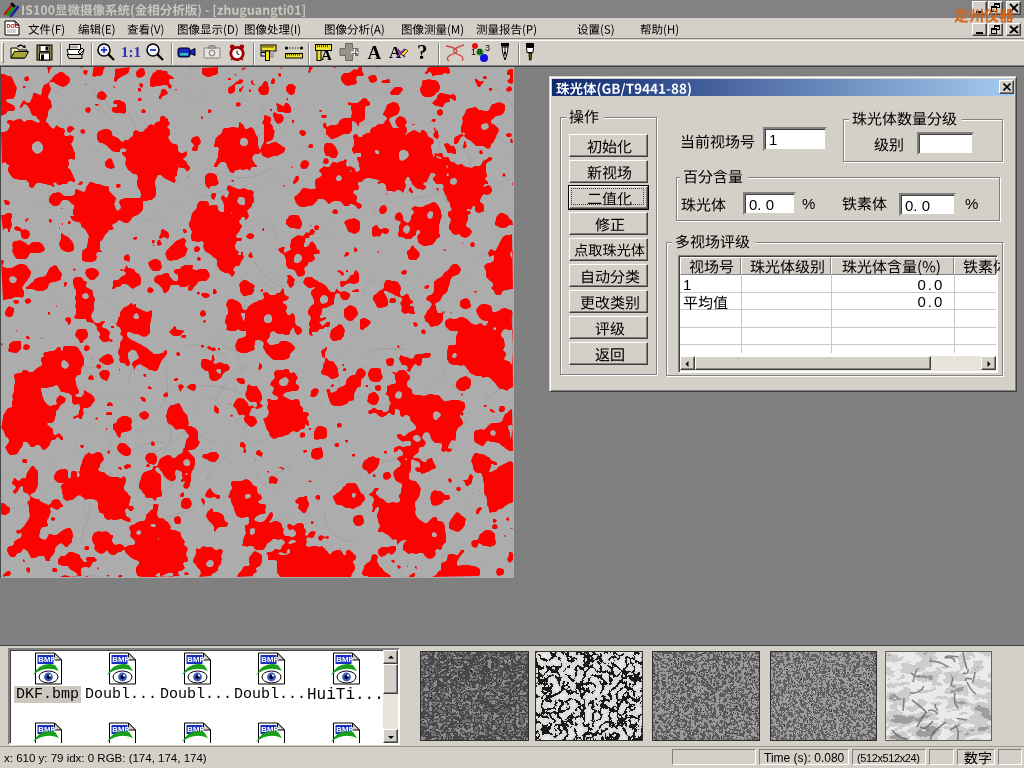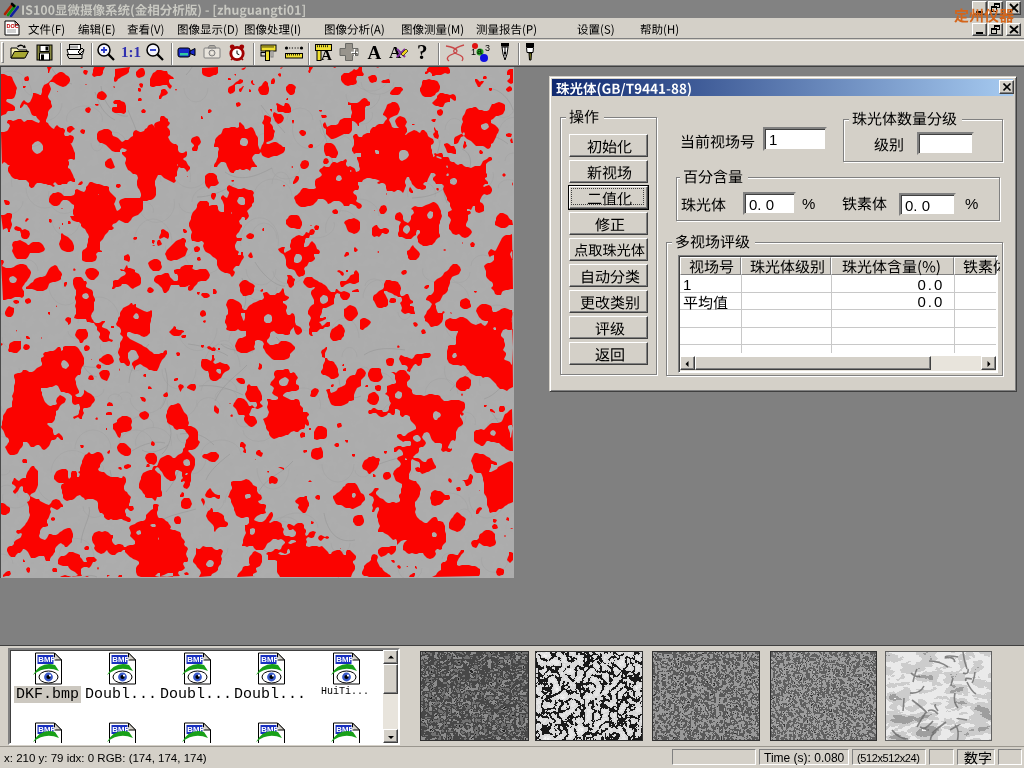--- a/index.html
+++ b/index.html
@@ -417,21 +417,21 @@
 <path d="M5.5 1 h19 l7 7 v24 h-26 z" fill="#fff" stroke="#000"></path>
 <path d="M24.5 1 l7 7 h-7 z" fill="#d4d0c8" stroke="#000"></path>
 <rect x="7.5" y="3" width="16" height="9" fill="#1830c0"></rect>
 <text x="8.3" y="10.3" font-size="7.8" font-weight="bold" fill="#fff" font-family="Liberation Sans">BMP</text>
 <path d="M3 23 q12 -10 26 -4 l-4 -6 q-14 -4 -22 10z" fill="#18a018"></path>
 <ellipse cx="18.5" cy="25" rx="9.5" ry="6" fill="#fff" stroke="#000"></ellipse>
 <circle cx="18.5" cy="25" r="4.4" fill="#3858c8"></circle>
 <circle cx="18.5" cy="25" r="2.1" fill="#000"></circle>
 <circle cx="20" cy="23.6" r="1.1" fill="#fff"></circle>
 </svg>
-<div class="ab" style="left:307px;top:686px;width:76px;height:17px;font-family:'Liberation Mono',monospace;font-size:10px;text-align:center;white-space:nowrap">HuiTi...</div>
+<div class="ab" style="left:307px;top:686px;width:76px;height:17px;font-family:'Liberation Mono',monospace;font-size:16px;text-align:center;white-space:nowrap">HuiTi...</div>
 <div class="ab" style="left:0;top:722px;width:390px;height:21px;overflow:hidden">
     <svg style="position:absolute;left:30px;top:0" width="34" height="33">
 <path d="M5.5 1 h19 l7 7 v24 h-26 z" fill="#fff" stroke="#000"></path>
 <path d="M24.5 1 l7 7 h-7 z" fill="#d4d0c8" stroke="#000"></path>
 <rect x="7.5" y="3" width="16" height="9" fill="#1830c0"></rect>
 <text x="8.3" y="10.3" font-size="7.8" font-weight="bold" fill="#fff" font-family="Liberation Sans">BMP</text>
 <path d="M3 20 q12 -10 26 -4 l-4 -6 q-14 -4 -22 10z" fill="#18a018"></path>
     </svg>
     <svg style="position:absolute;left:104px;top:0" width="34" height="33">
 <path d="M5.5 1 h19 l7 7 v24 h-26 z" fill="#fff" stroke="#000"></path>
@@ -536,21 +536,21 @@
         <feFuncB type="discrete" tableValues="0.92 0.8 0.62 0.95"></feFuncB>
       </feComponentTransfer>
 </filter>
 <rect width="107" height="90" filter="url(#t55)"></rect>
 <rect x="0.5" y="0.5" width="106" height="89" fill="none" stroke="#606060"></rect>
   </svg>
 <svg class="ab" style="left:885px;top:651px" width="107" height="90">
     <path fill="none" stroke="#6a6a6a" stroke-opacity="0.8" stroke-width="1.6" d="M82 69 Q72 67 72 68M44 10 Q55 10 63 16M47 82 Q53 77 61 71M70 11 Q69 5 60 7M70 74 Q75 78 72 92M73 6 Q63 4 60 6M82 31 Q86 40 91 43M28 31 Q30 22 32 18M7 79 Q14 88 23 88M44 79 Q42 79 35 76M70 42 Q68 51 73 57M66 35 Q66 34 68 27M42 62 Q39 58 27 49M82 18 Q79 10 78 1M51 81 Q44 85 46 91M65 79 Q75 73 75 74M83 18 Q84 24 78 22M19 47 Q19 50 18 60M87 28 Q79 26 81 30M38 78 Q43 76 48 70M87 32 Q89 29 90 21M53 60 Q48 53 51 54M26 22 Q31 27 35 25M39 35 Q35 43 25 42M41 61 Q34 72 32 76M53 63 Q48 57 43 60"></path>
   </svg>
 <div class="ab" style="left:0;top:746px;width:1024px;height:22px;background:#d4d0c8;border-top:1px solid #9a968e"></div>
-<div class="ab" style="left:4px;top:752px;font-size:11.5px;white-space:nowrap">x: 210 y: 79 idx: 0 RGB: (174, 174, 174)</div>
+<div class="ab" style="left:4px;top:752px;font-size:11.5px;white-space:nowrap">x: 610 y: 79 idx: 0 RGB: (174, 174, 174)</div>
 <div class="ab" style="left:672px;top:749px;width:84px;height:16px;border:1px solid;border-color:#808080 #fff #fff #808080;font-size:12px;padding:1px 0 0 4px;white-space:nowrap"></div>
 <div class="ab" style="left:759px;top:749px;width:90px;height:16px;border:1px solid;border-color:#808080 #fff #fff #808080;font-size:12px;padding:1px 0 0 4px;white-space:nowrap">Time (s): 0.080</div>
 <div class="ab" style="left:852px;top:749px;width:74px;height:16px;border:1px solid;border-color:#808080 #fff #fff #808080;font-size:12px;padding:1px 0 0 4px;white-space:nowrap"><span style="font-size:11px;letter-spacing:-0.4px">(512x512x24)</span></div>
 <div class="ab" style="left:929px;top:749px;width:25px;height:16px;border:1px solid;border-color:#808080 #fff #fff #808080;font-size:12px;padding:1px 0 0 4px;white-space:nowrap"></div>
 <div class="ab" style="left:957px;top:749px;width:38px;height:16px;border:1px solid;border-color:#808080 #fff #fff #808080;font-size:12px;padding:1px 0 0 4px;white-space:nowrap"></div>
 <svg style="position:absolute;left:963px;top:749px" width="34" height="18">
     <path fill="#000" d="M7.1 2.8C6.9 3.3 6.4 4.2 6.1 4.6L6.8 5.0C7.2 4.5 7.6 3.8 8.0 3.2L7.1 2.8ZM2.2 3.2C2.5 3.8 2.9 4.5 3.0 5.0L3.9 4.7C3.7 4.2 3.4 3.4 2.9 2.9L2.2 3.2ZM9.8 2.5C9.4 5.0 8.7 7.4 7.5 8.8C7.7 9.0 8.2 9.4 8.4 9.5C8.7 9.0 9.1 8.4 9.4 7.8C9.7 9.2 10.1 10.5 10.6 11.7C9.9 12.8 9.0 13.6 7.8 14.2C7.4 13.9 6.8 13.6 6.2 13.2C6.7 12.6 7.0 11.8 7.2 10.9L8.4 10.9L8.4 10.0L4.7 10.0L5.1 9.0L4.9 8.9L5.5 8.9L5.5 6.8C6.2 7.4 7.1 8.0 7.4 8.4L8.0 7.6C7.6 7.3 6.1 6.4 5.5 6.0L5.5 6.0L8.4 6.0L8.4 5.1L5.5 5.1L5.5 2.5L4.5 2.5L4.5 5.1L1.6 5.1L1.6 6.0L4.2 6.0C3.6 6.9 2.5 7.8 1.5 8.2C1.7 8.4 1.9 8.8 2.0 9.0C2.9 8.5 3.8 7.7 4.5 6.9L4.5 8.9L4.2 8.8L3.6 10.0L1.5 10.0L1.5 10.9L3.1 10.9C2.8 11.6 2.4 12.3 2.1 12.9L3.0 13.2L3.2 12.8C3.7 13.0 4.1 13.2 4.6 13.4C3.9 14.0 2.9 14.3 1.6 14.5C1.8 14.7 2.0 15.1 2.0 15.4C3.6 15.1 4.7 14.6 5.5 13.9C6.2 14.3 6.7 14.7 7.1 15.1L7.5 14.7C7.7 14.9 7.9 15.3 7.9 15.4C9.3 14.7 10.4 13.8 11.2 12.7C11.9 13.9 12.7 14.8 13.8 15.4C14.0 15.1 14.3 14.7 14.6 14.5C13.4 13.9 12.6 12.9 11.9 11.7C12.7 10.2 13.2 8.4 13.6 6.1L14.4 6.1L14.4 5.1L10.3 5.1C10.5 4.3 10.7 3.5 10.9 2.7L9.8 2.5ZM4.2 10.9L6.2 10.9C6.0 11.6 5.7 12.2 5.3 12.8C4.8 12.5 4.2 12.2 3.6 12.0L4.2 10.9ZM10.0 6.1L12.5 6.1C12.2 7.8 11.9 9.3 11.3 10.6C10.7 9.3 10.3 7.7 10.0 6.1ZM21.5 9.0L21.5 10.1L16.0 10.1L16.0 11.1L21.5 11.1L21.5 14.1C21.5 14.3 21.4 14.3 21.1 14.4C20.9 14.4 20.0 14.4 19.0 14.3C19.2 14.6 19.4 15.1 19.5 15.4C20.7 15.4 21.4 15.4 21.9 15.2C22.4 15.0 22.6 14.7 22.6 14.1L22.6 11.1L28.0 11.1L28.0 10.1L22.6 10.1L22.6 9.6C23.8 9.0 25.0 8.0 25.9 7.0L25.2 6.5L24.9 6.6L18.3 6.6L18.3 7.5L24.0 7.5C23.4 8.1 22.7 8.6 22.0 9.0L21.5 9.0ZM16.1 4.0L16.1 7.3L17.2 7.3L17.2 5.0L26.8 5.0L26.8 7.3L27.9 7.3L27.9 4.0L22.5 4.0L22.5 2.5L21.4 2.5L21.4 4.0L16.1 4.0Z"></path>
   </svg>
 <div class="ab" style="left:998px;top:749px;width:24px;height:16px;border:1px solid;border-color:#808080 #fff #fff #808080;font-size:12px;padding:1px 0 0 4px;white-space:nowrap"></div>
 <svg style="position:absolute;left:953px;top:6px" width="70" height="20">

